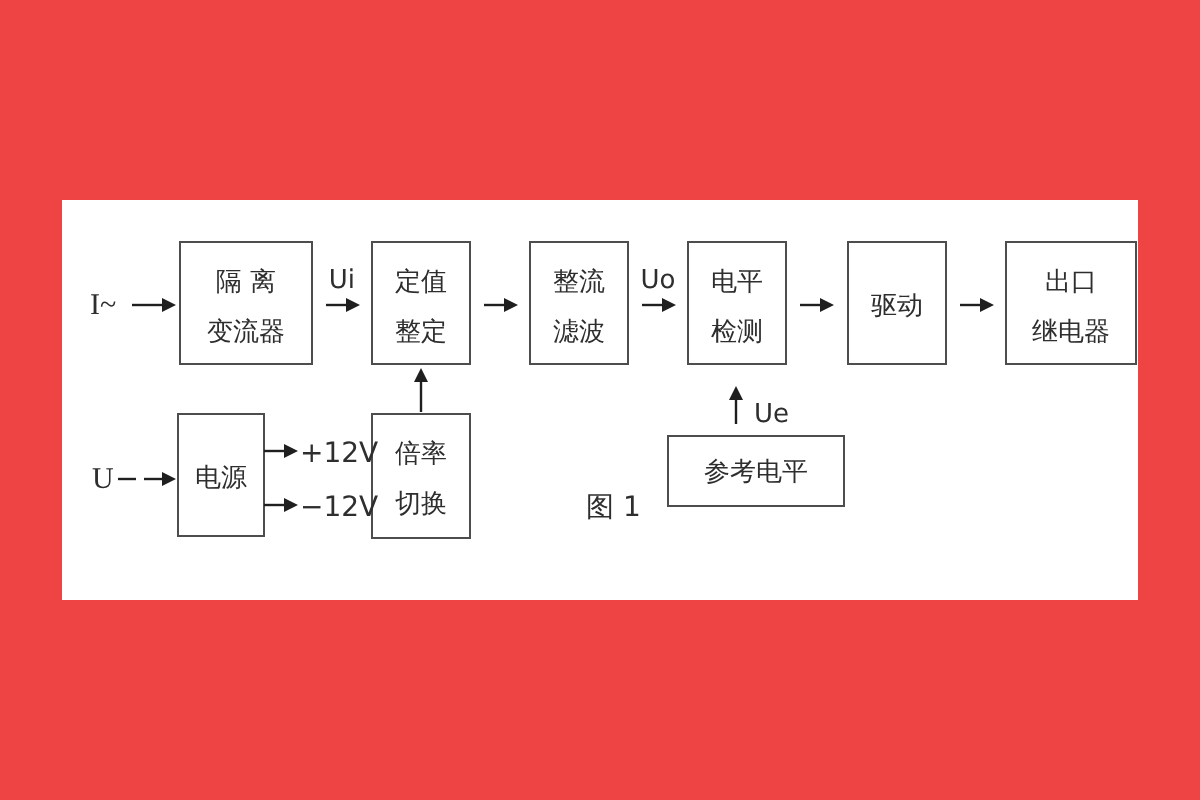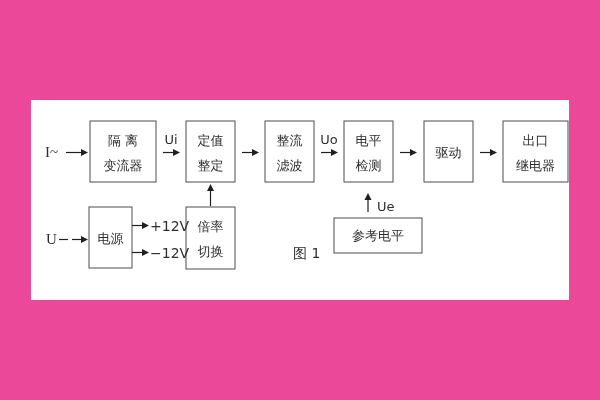--- a/index.html
+++ b/index.html
@@ -5,21 +5,21 @@
   html, body {
     margin: 0;
     padding: 0;
     background: #fdfdfd;
     font-family: "DejaVu Sans", "Liberation Sans", sans-serif;
   }
   .canvas {
     position: relative;
     width: 600px;
     height: 400px;
-    background: #ec4899;
+    background: #ef4444;
     overflow: hidden;
   }
   .paper {
     position: absolute;
     left: 31px;
     top: 100px;
     width: 538px;
     height: 200px;
     background: #ffffff;
   }

